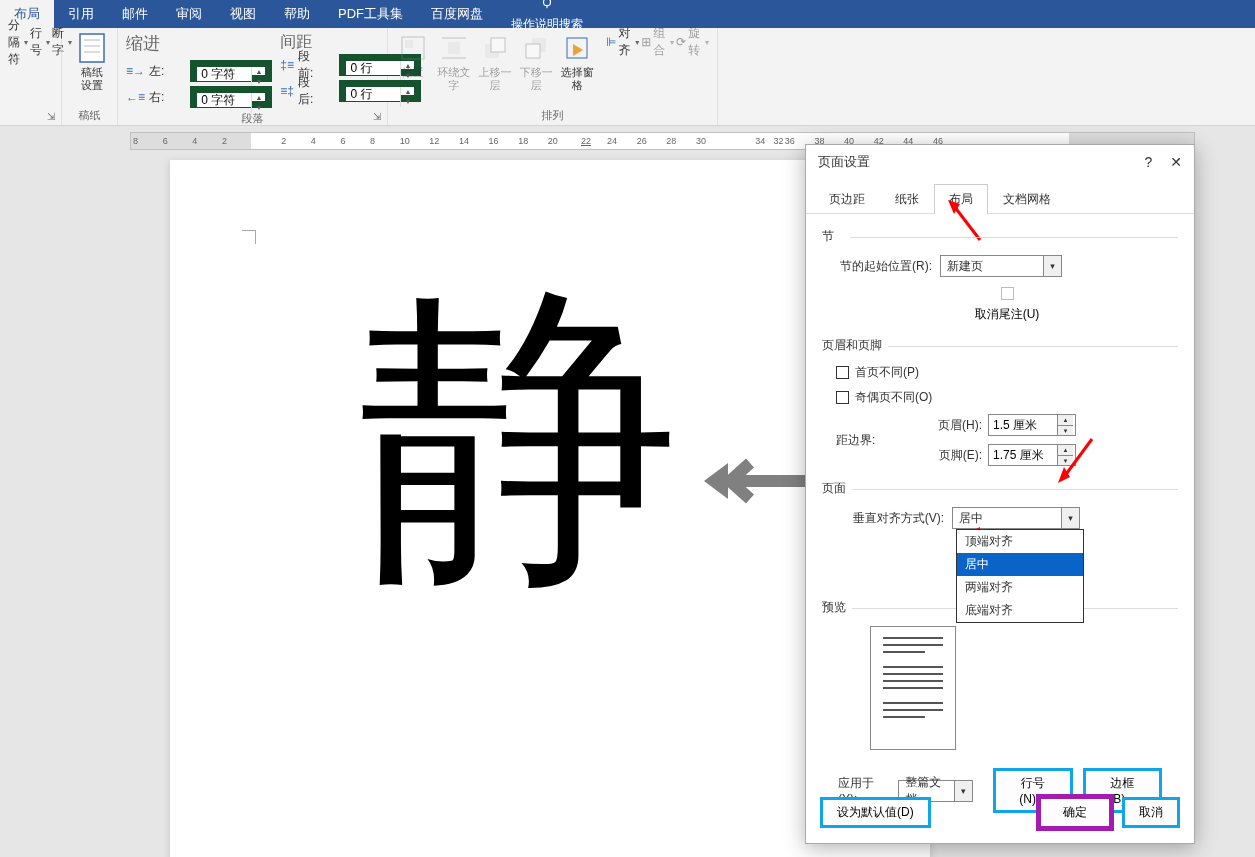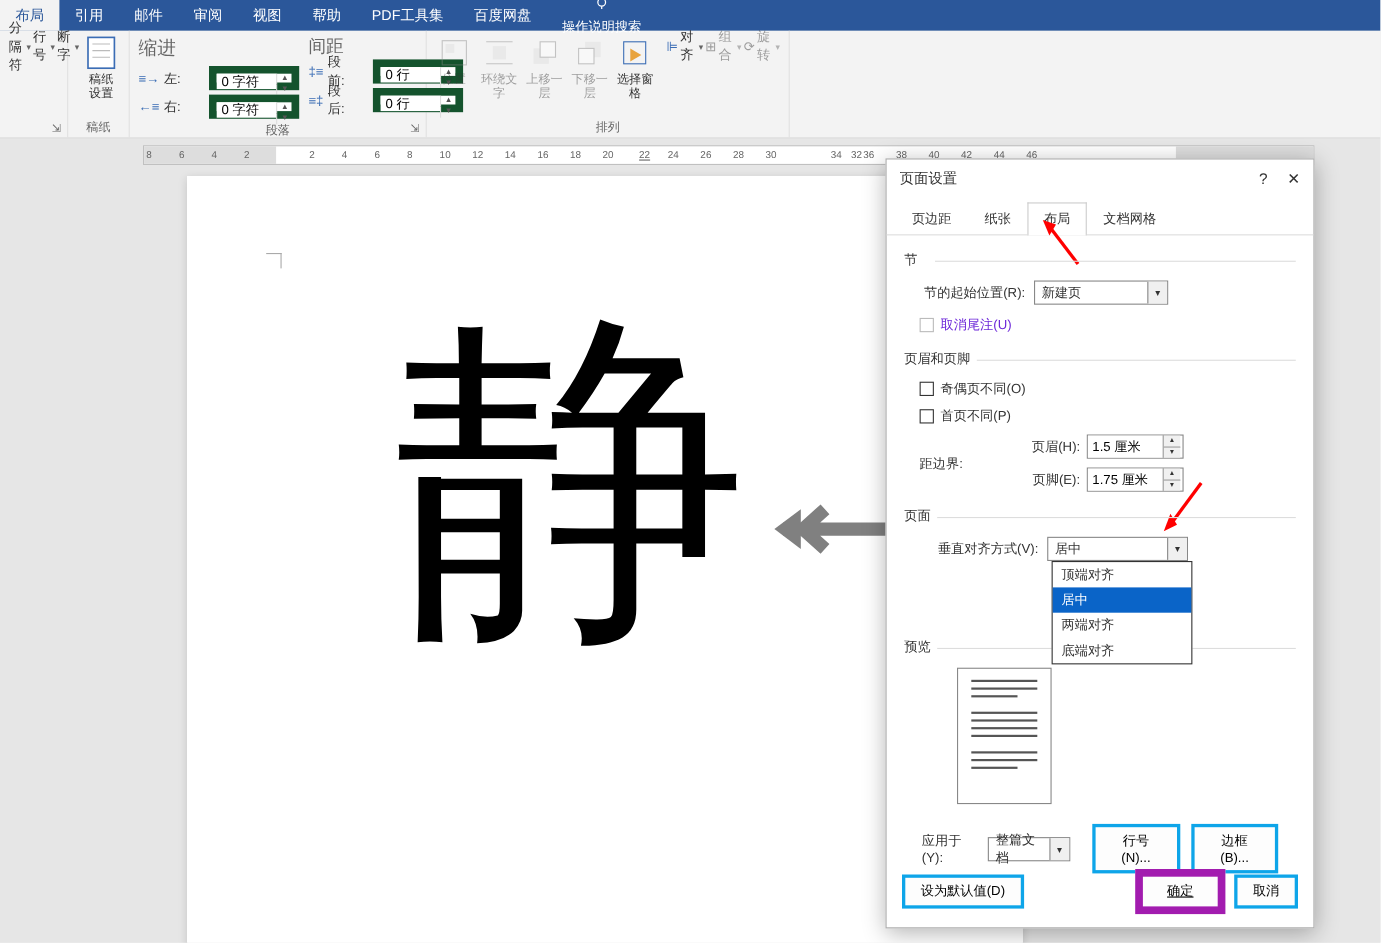--- a/index.html
+++ b/index.html
@@ -66,21 +66,21 @@
 
 .field-row { display: flex; align-items: center; gap: 8px; margin-bottom: 10px; margin-left: 14px; }
 .field-row .flabel { width: 96px; text-align: right; }
 .select-box { border: 1px solid #888; background: #fff; height: 22px; display: flex; align-items: center; position: relative; }
 .select-box .val { padding: 0 6px; flex: 1; }
 .select-box .dd-btn { width: 18px; height: 20px; border-left: 1px solid #888; display: flex; align-items: center; justify-content: center; cursor: pointer; font-size: 9px; color: #333; background: #f0f0f0; }
 .select-box.wide { width: 122px; }
 
 .checkbox-row { display: flex; align-items: center; gap: 6px; margin-left: 14px; margin-bottom: 8px; }
 .checkbox-row .cb { width: 13px; height: 13px; border: 1px solid #333; background: #fff; }
-.checkbox-row.disabled { color: #6d28d9; }
+.checkbox-row.disabled { color: #000000; flex-direction: column; }
 .checkbox-row.disabled .cb { border-color: #bbb; }
 
 .num-input { border: 1px solid #888; height: 22px; display: flex; width: 88px; }
 .num-input input { border: none; width: 68px; padding: 0 4px; font-size: 12px; outline: none; }
 .num-input .nspin { width: 16px; display: flex; flex-direction: column; border-left: 1px solid #888; }
 .num-input .nspin span { flex: 1; font-size: 7px; text-align: center; line-height: 9px; cursor: pointer; background: #f0f0f0; }
 .num-input .nspin span:first-child { border-bottom: 1px solid #888; }
 
 .dropdown-list { position: absolute; border: 1px solid #333; background: #fff; width: 128px; z-index: 10; }
 .dropdown-list .opt { padding: 3px 8px; cursor: pointer; }
@@ -89,21 +89,21 @@
 .preview-box { border: 1px solid #888; width: 86px; height: 124px; margin: 10px auto 0 48px; background: #fff; padding: 10px 12px; }
 .preview-box .pline { height: 2px; background: #555; margin-bottom: 5px; }
 .preview-box .pline.short { width: 70%; }
 
 .dialog-bottom { display: flex; align-items: center; gap: 10px; padding: 0 16px; margin-top: 18px; }
 .dialog-bottom .spacer { flex: 1; }
 .dbtn { border: 3px solid #0ea5e9; background: #fdfdfd; padding: 4px 14px; font-size: 12px; cursor: pointer; }
 
 .dialog-footer { position: absolute; bottom: 12px; left: 14px; right: 14px; display: flex; align-items: center; }
 .dialog-footer .spacer { flex: 1; }
-.dialog-footer .dbtn.primary { border: 7px solid #a21caf; padding: 5px 22px; text-decoration: underline; }
+.dialog-footer .dbtn.primary { border: 5px solid #a21caf; padding: 5px 22px; }
 
 .red-arrow1 { position: absolute; top: 55px; left: 140px; pointer-events: none; }
 .red-arrow2 { position: absolute; top: 290px; left: 250px; pointer-events: none; }
 .red-arrow3 { position: absolute; top: 380px; left: 160px; pointer-events: none; }
 </style>
 </head>
 <body>
 
 <div class="ribbon-tabs">
   <div class="tab active">布局</div>
@@ -363,25 +363,25 @@
       </div>
     </div>
     <div class="checkbox-row disabled">
       <div class="cb"></div>
         <span>取消尾注(U)</span>
     </div>
 
     <div class="section-title wide" style="margin-top:14px"><span>页眉和页脚</span></div>
     <div class="checkbox-row">
         <div class="cb"></div>
-        <span>奇偶页不同(O)</span>
+        <span>首页不同(P)</span>
       </div>
     <div class="checkbox-row">
         <div class="cb"></div>
-        <span>首页不同(P)</span>
+        <span>奇偶页不同(O)</span>
       </div>
     <div class="field-row" style="margin-left:14px">
       <div class="flabel" style="width:52px;text-align:left">距边界:</div>
       <div style="display:flex;flex-direction:column;gap:8px;margin-left:30px">
         <div style="display:flex;align-items:center;gap:6px">
           <span style="width:56px;text-align:right">页眉(H):</span>
           <div class="num-input">
               <input value="1.5 厘米" style="">
               <div class="nspin">
                 <span>▴</span>

